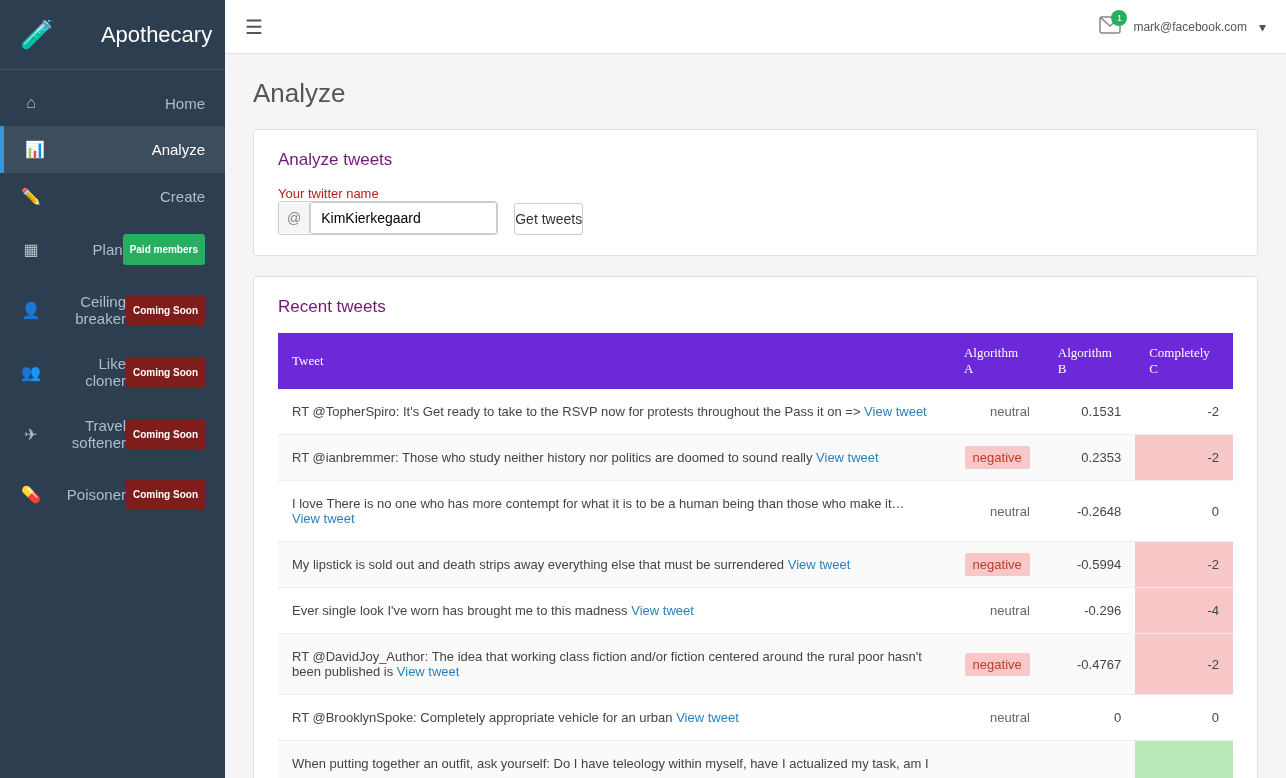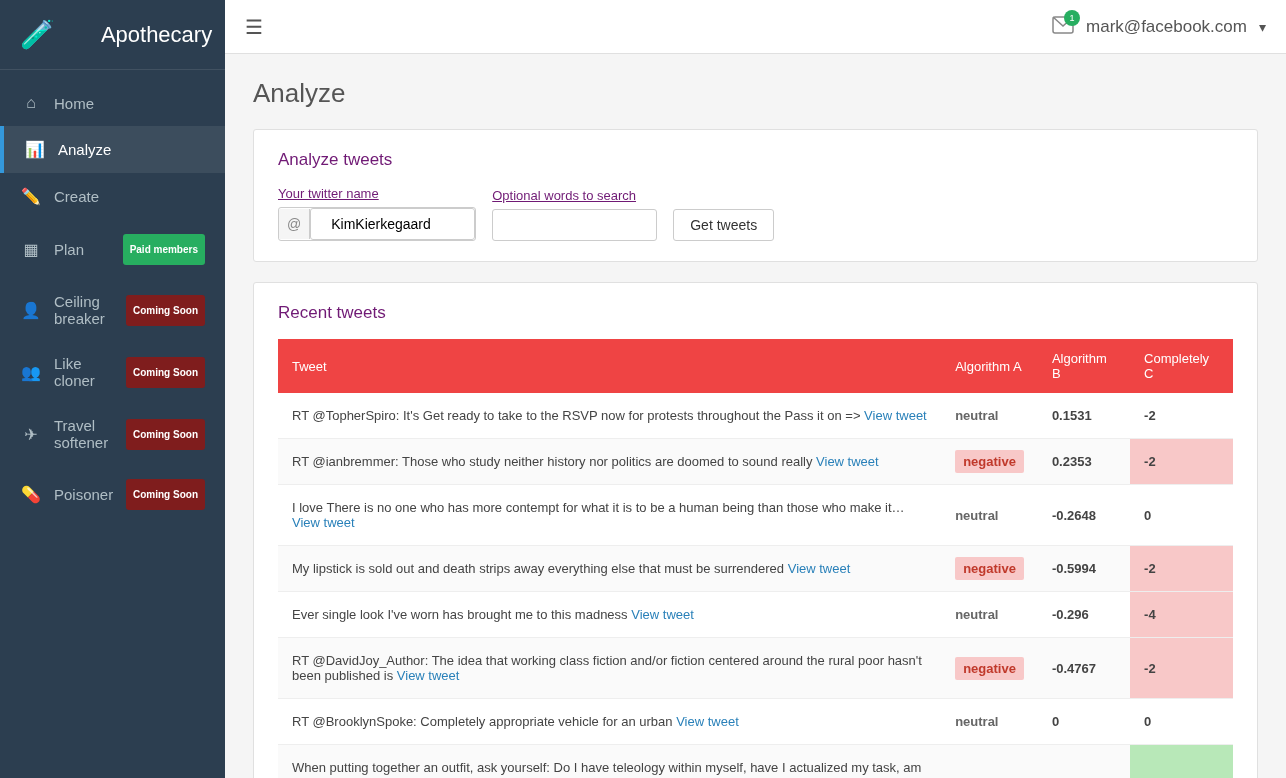--- a/index.html
+++ b/index.html
@@ -43,21 +43,21 @@
       font-size: 15px;
       position: relative;
     }
     .nav-item.active {
       background: rgba(255,255,255,0.08);
       color: #fff;
       border-left: 4px solid #3498db;
     }
     .nav-item.active .nav-label { color: #fff; }
     .nav-icon { width: 22px; margin-right: 12px; text-align: center; font-size: 16px; }
-    .nav-label { flex: 1; }
+    .nav-label { flex: 1; text-align: right; }
     .badge {
       font-size: 10px;
       padding: 10px 7px;
       border-radius: 3px;
       font-weight: 600;
     }
     .badge-paid { background: #27ae60; color: #fff; }
     .badge-soon { background: #7f1d1d; color: #fff; }
 
     
@@ -87,21 +87,21 @@
       background: #27ae60;
       color: #fff;
       font-size: 9px;
       width: 16px;
       height: 16px;
       border-radius: 50%;
       display: flex;
       align-items: center;
       justify-content: center;
     }
-    #user-email { color: #555; font-size: 17px; }
+    #user-email { color: #555; font-size: 12px; }
     #dropdown-icon { color: #555; }
 
     
     #content {
       flex: 1;
       padding: 24px 28px;
       overflow-y: auto;
       background: #f5f5f5;
     }
     #page-title {
@@ -128,23 +128,22 @@
 
     
     .form-row {
       display: flex;
       align-items: flex-end;
       gap: 16px;
     }
     .form-group label {
       display: block;
       font-size: 13px;
-      color: #701a75;
-      margin-bottom: 6px;
-      text-decoration: underline;
+      color: #b91c1c;
+      margin-bottom: 0;
     }
     .input-with-prefix {
       display: flex;
       align-items: center;
       border: 1px solid #ccc;
       border-radius: 3px;
       overflow: hidden;
     }
     .input-prefix {
       padding: 7px 8px;
@@ -156,62 +155,63 @@
     .input-with-prefix input {
       border: none;
       outline: none;
       padding: 7px 10px;
       font-size: 14px;
       width: 180px;
     }
     .form-group input[type="text"] {
       border: 1px solid #ccc;
       border-radius: 3px;
-      padding: 7px 20px;
+      padding: 7px 10px;
       font-size: 14px;
       outline: none;
-      width: 165px;
+      width: 187px;
     }
     .btn-get-tweets {
       background: #fff;
       border: 1px solid #ccc;
       border-radius: 3px;
-      padding: 7px 16px;
+      padding: 7px 0;
       font-size: 14px;
       cursor: pointer;
       color: #333;
     }
 
     
     .tweets-table {
       width: 100%;
       border-collapse: collapse;
       font-size: 13px;
     }
     .tweets-table thead tr {
-      background: #ef4444;
-      color: #fff;
+      background: #6d28d9;
+      color: #fff;
+      font-family: Liberation Serif, serif;
     }
     .tweets-table thead th {
       padding: 12px 14px;
       text-align: left;
       font-weight: 500;
     }
     .tweets-table thead th.right { }
     .tweets-table tbody tr {
       border-bottom: 1px solid #eee;
       background: #fff;
     }
     .tweets-table tbody tr:nth-child(even) { background: #fafafa; }
     .tweets-table tbody td {
       padding: 15px 14px;
       color: #444;
       vertical-align: middle;
     }
-    .tweets-table tbody td.right { text-align: left; font-weight: bold; }
+    .tweets-table tbody td.right { text-align: right; }
     .tweet-text { color: #444; }
     .view-tweet-link { color: #2980b9; text-decoration: none; font-weight: 500; }
     .sentiment-neutral { color: #666; background: transparent; }
     .sentiment-negative { background: #f8c8c8; color: #c0392b; border-radius: 2px; padding: 4px 8px; }
     .sentiment-positive { background: #b8e8b8; color: #27ae60; border-radius: 2px; padding: 4px 8px; }
     .alg-b-cell { color: #555; }
     .alg-c-cell-negative { background: #f8c8c8; color: #c0392b; text-align: center; }
     .alg-c-cell-positive { background: #b8e8b8; color: #27ae60; text-align: center; }
     .alg-c-cell-neutral { text-align: center; color: #555; }
   </style>
@@ -286,24 +286,20 @@
 
     <div class="card">
       <div class="card-title">Analyze tweets</div>
       <div class="form-row">
         <div class="form-group">
           <label>Your twitter name</label>
           <div class="input-with-prefix">
             <span class="input-prefix">@</span>
             <input type="text" value="KimKierkegaard" style="">
           </div>
-        </div>
-        <div class="form-group">
-          <label>Optional words to search</label>
-          <input type="text" style="">
         </div>
         <button class="btn-get-tweets">Get tweets</button>
       </div>
     </div>
 
     <div class="card">
       <div class="card-title">Recent tweets</div>
       <table class="tweets-table">
         <thead>
           <tr>

